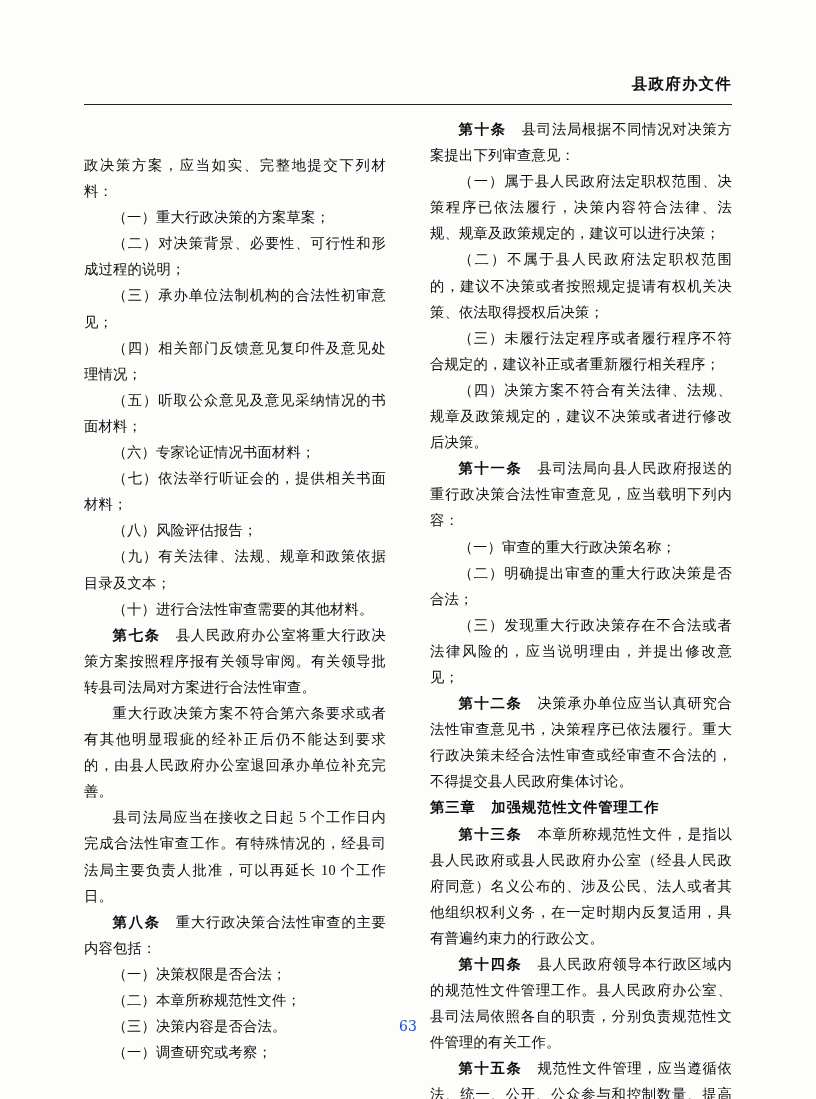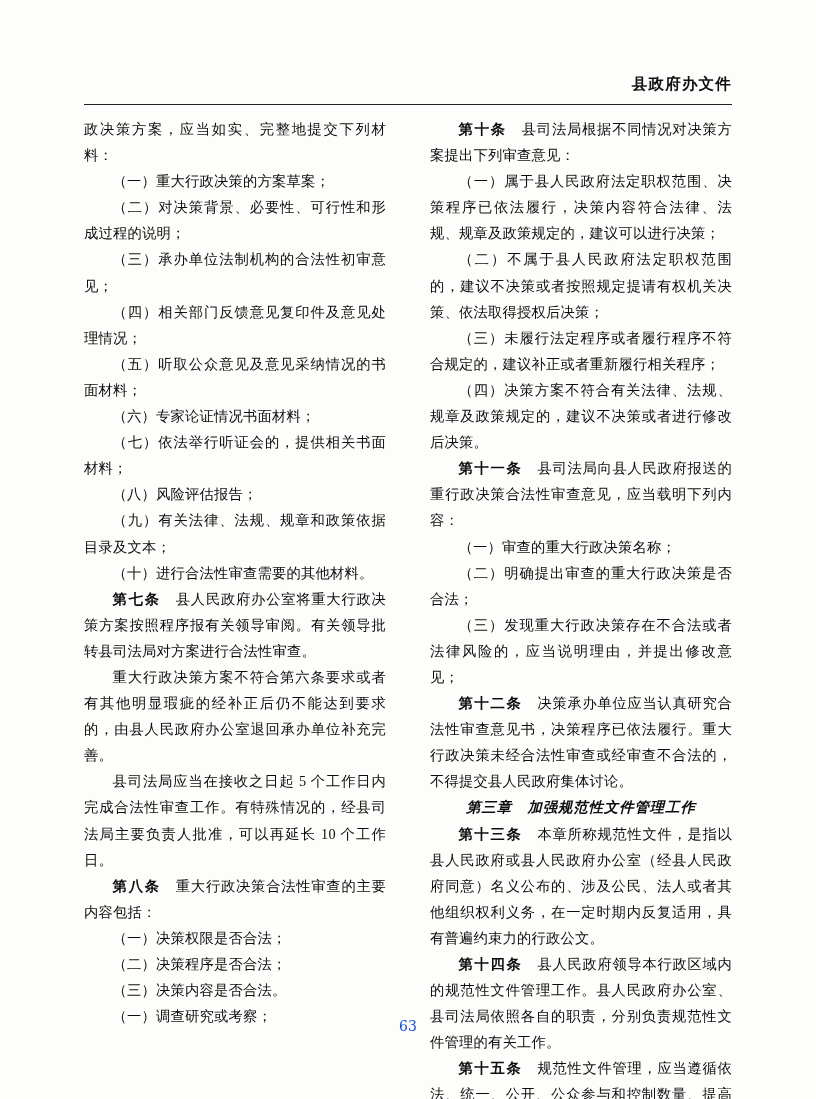--- a/index.html
+++ b/index.html
@@ -64,27 +64,25 @@
     margin: 0 0 0 0;
     font-size: 14.3px;
     line-height: 26.1px;
     color: #0d0d0d;
     text-align: justify;
     text-justify: inter-ideograph;
     letter-spacing: 0.2px;
     font-family: "DejaVu Serif", "Liberation Serif", serif;
   }
   p.indent2 { text-indent: 2em; font-family: Liberation Serif, serif; }
-  p.indent0 { text-indent: 0; }
+  p.indent0 { text-indent: 0; margin-top: 36px; }
   p.center {
-    text-align: center;
     text-indent: 0;
     font-weight: bold;
     letter-spacing: 1px;
-    font-style: italic;
   }
   .bold-lead { font-weight: bold; letter-spacing: 1.2px; }
   .pagenum {
     position: absolute;
     left: 0;
     top: 1018px;
     width: 648px;
     text-align: center;
     font-size: 14px;
     color: #1d4ed8;
@@ -112,21 +110,21 @@
         <p class="para indent2"><span>（六）专家论证情况书面材料；</span></p>
         <p class="para indent2"><span>（七）依法举行听证会的，提供相关书面材料；</span></p>
         <p class="para indent2"><span>（八）风险评估报告；</span></p>
         <p class="para indent2"><span>（九）有关法律、法规、规章和政策依据目录及文本；</span></p>
         <p class="para indent2"><span>（十）进行合法性审查需要的其他材料。</span></p>
         <p class="para indent2"><span class="bold-lead">第七条</span><span>　县人民政府办公室将重大行政决策方案按照程序报有关领导审阅。有关领导批转县司法局对方案进行合法性审查。</span></p>
         <p class="para indent2"><span>重大行政决策方案不符合第六条要求或者有其他明显瑕疵的经补正后仍不能达到要求的，由县人民政府办公室退回承办单位补充完善。</span></p>
         <p class="para indent2"><span>县司法局应当在接收之日起 5 个工作日内完成合法性审查工作。有特殊情况的，经县司法局主要负责人批准，可以再延长 10 个工作日。</span></p>
         <p class="para indent2"><span class="bold-lead">第八条</span><span>　重大行政决策合法性审查的主要内容包括：</span></p>
         <p class="para indent2"><span>（一）决策权限是否合法；</span></p>
-        <p class="para indent2"><span>（二）决策程序是否合法；</span></p>
+        <p class="para indent2"><span>（二）本章所称规范性文件；</span></p>
         <p class="para indent2"><span>（三）决策内容是否合法。</span></p>
         <p class="para indent2"><span>（一）调查研究或考察；</span></p>
 
       </div>
 
       <div class="col right">
 
         <p class="para indent2"><span class="bold-lead">第十条</span><span>　县司法局根据不同情况对决策方案提出下列审查意见：</span></p>
         <p class="para indent2"><span>（一）属于县人民政府法定职权范围、决策程序已依法履行，决策内容符合法律、法规、规章及政策规定的，建议可以进行决策；</span></p>
         <p class="para indent2"><span>（二）不属于县人民政府法定职权范围的，建议不决策或者按照规定提请有权机关决策、依法取得授权后决策；</span></p>

